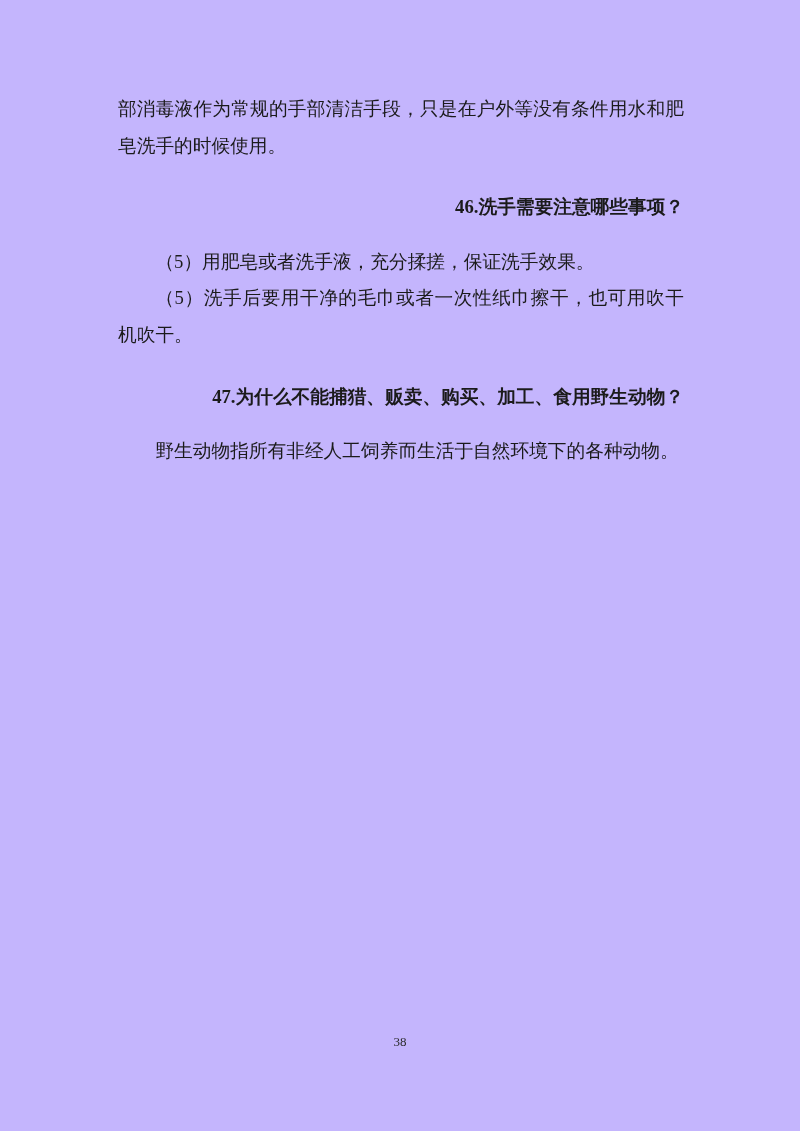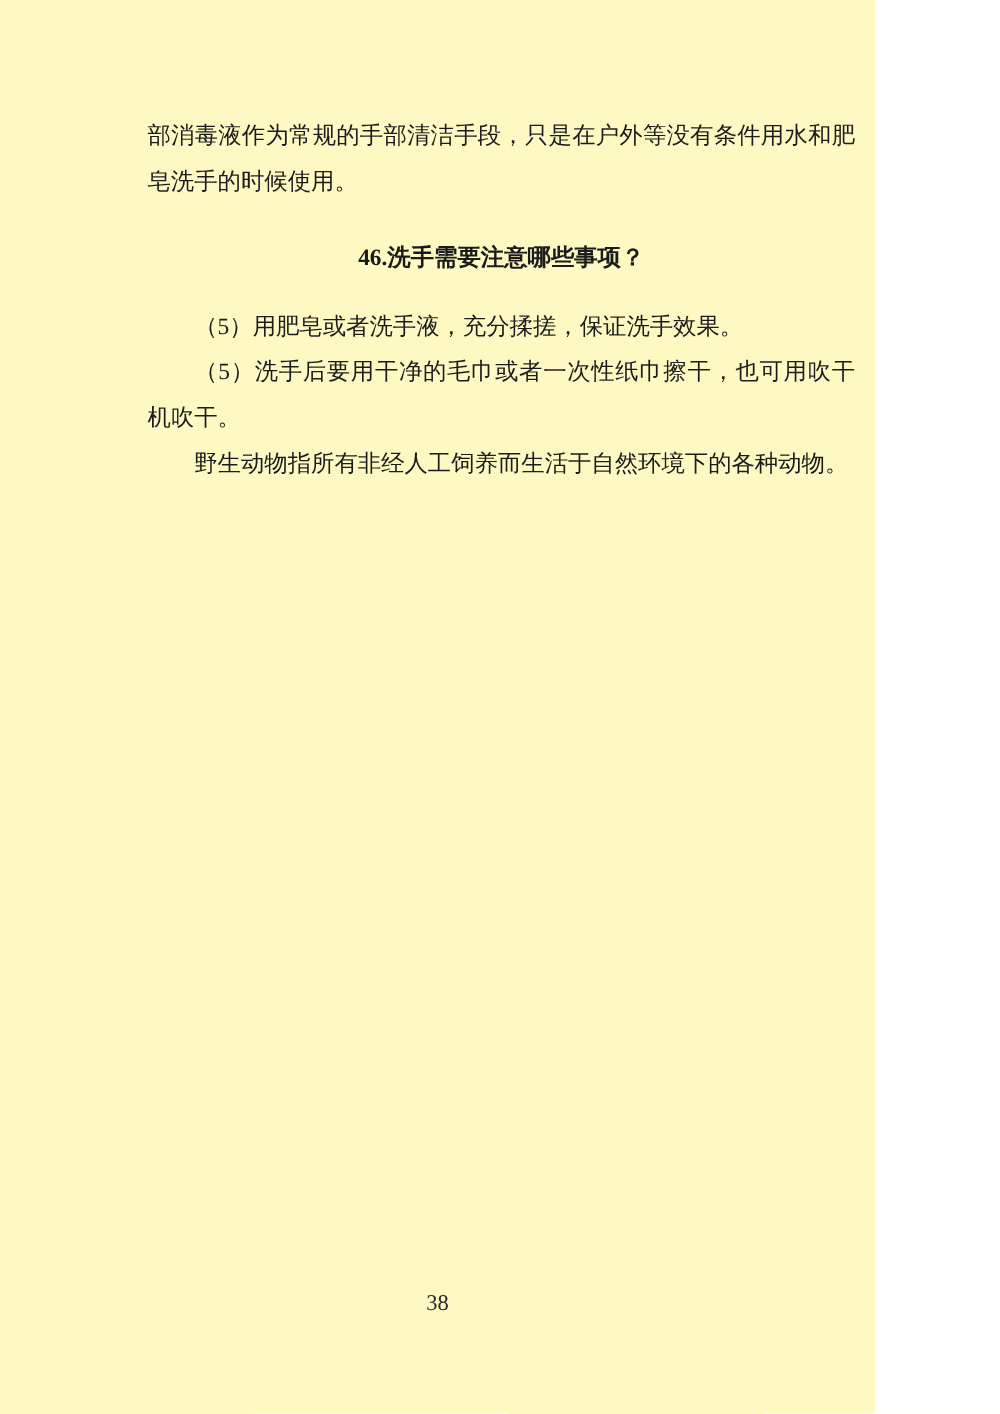--- a/index.html
+++ b/index.html
@@ -2,23 +2,23 @@
 <html><head>
 <meta charset="utf-8">
 <style>
   html, body {
     margin: 0;
     padding: 0;
     background: #ffffff;
   }
   .page {
     position: relative;
-    width: 700px;
+    width: 800px;
     height: 1131px;
-    background: #fef9c3;
+    background: #c4b5fd;
     overflow: hidden;
     font-family: "Liberation Serif", "DejaVu Serif", serif;
     color: #1b1b1b;
   }
   .content {
     position: absolute;
     left: 118px;
     top: 91px;
     width: 566px;
   }
@@ -31,46 +31,47 @@
     letter-spacing: 0;
   }
   .content p.indent {
     text-indent: 2em;
   }
   .content h2 {
     margin: 25px 0 18px 0;
     font-size: 18.7px;
     line-height: 36.6px;
     font-weight: 700;
-    text-align: center;
+    text-align: right;
   }
   .page-number {
     position: absolute;
     left: 0;
     top: 1032px;
     width: 100%;
     text-align: center;
-    font-size: 18px;
+    font-size: 13px;
     line-height: 20px;
     color: #2a2a2a;
     font-family: "Liberation Serif", "DejaVu Serif", serif;
   }
 </style>
 </head>
 <body>
 
 <div class="page">
   <div class="content">
 
     <p>部消毒液作为常规的手部清洁手段，只是在户外等没有条件用水和肥皂洗手的时候使用。</p>
 
     <h2>46.洗手需要注意哪些事项？</h2>
 
     <p class="indent">（5）用肥皂或者洗手液，充分揉搓，保证洗手效果。</p>
     <p class="indent">（5）洗手后要用干净的毛巾或者一次性纸巾擦干，也可用吹干机吹干。</p>
 
+    <h2>47.为什么不能捕猎、贩卖、购买、加工、食用野生动物？</h2>
 
     <p class="indent">野生动物指所有非经人工饲养而生活于自然环境下的各种动物。</p>
 
   </div>
 
   <div class="page-number">38</div>
 </div>
 
 </body></html>

